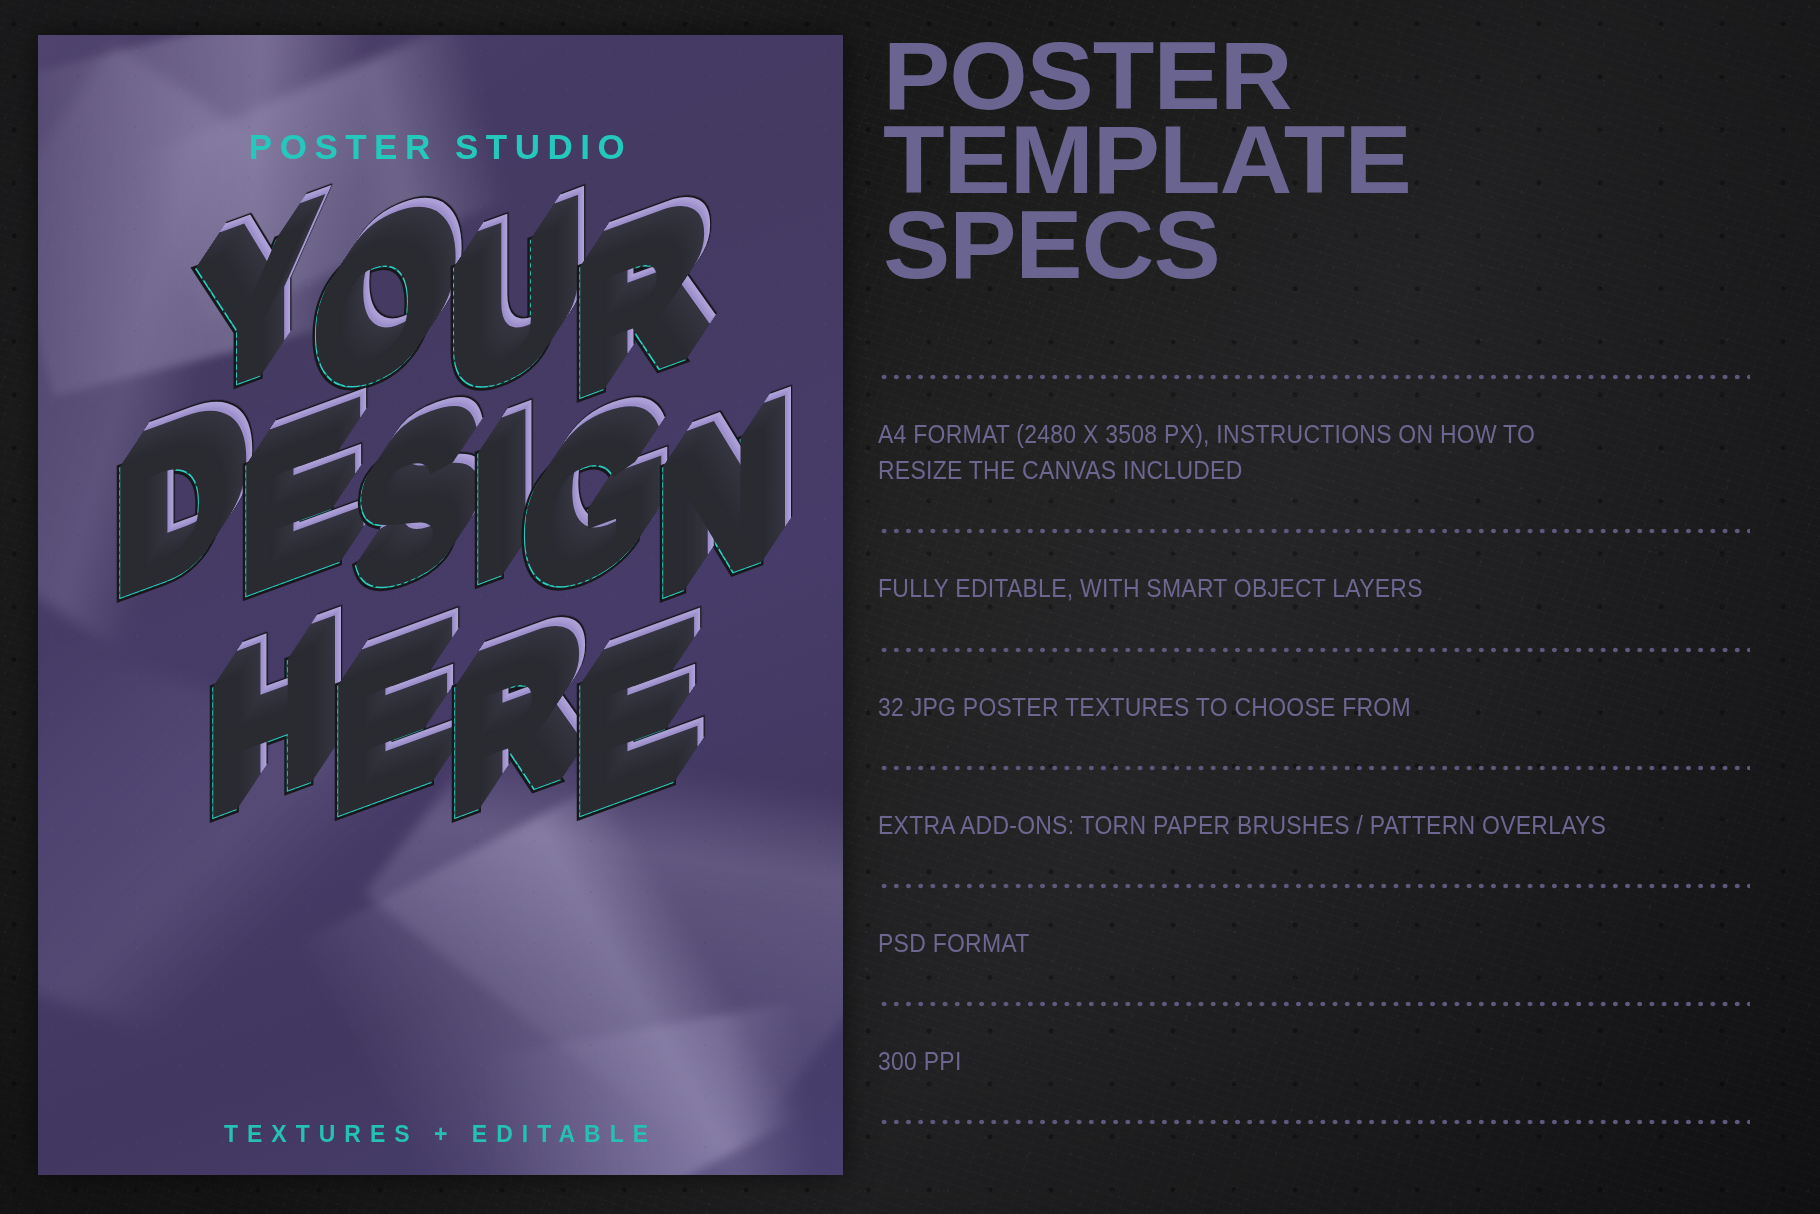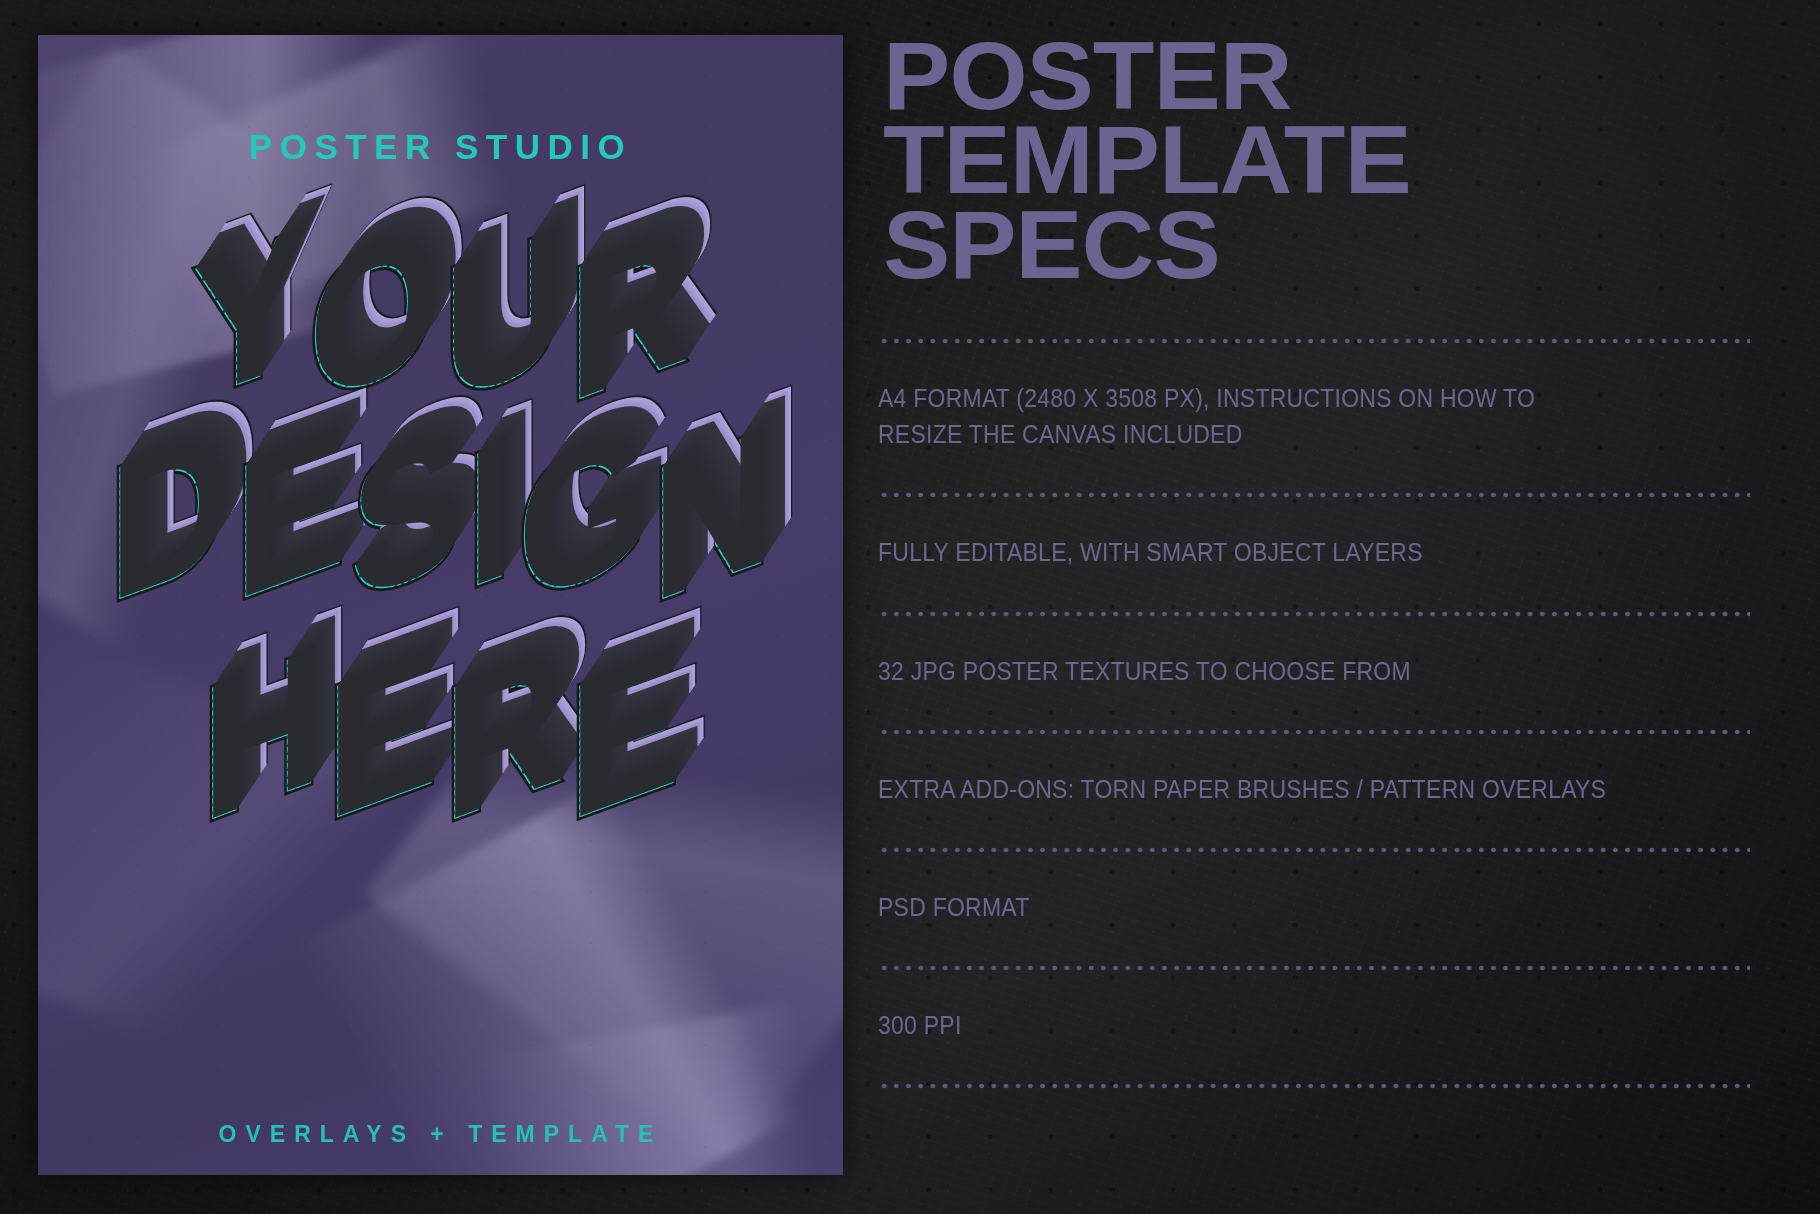--- a/index.html
+++ b/index.html
@@ -173,21 +173,21 @@
     font-weight:bold;
     font-size:97px;
     line-height:.87;
     letter-spacing:-1px;
     transform:scaleX(1.04);
     transform-origin:left center;
     padding-left:122px;
   }
   #specs-title .tl{display:block;}
   #specs-list{
-    position:absolute;left:0;top:336px;width:872px;
+    position:absolute;left:0;top:372px;width:872px;
   }
   .dotted-rule{
     height:10px;
     background-image:radial-gradient(circle, #5E5A7E 0 2.1px, transparent 2.6px);
     background-size:12.2px 10px;
     background-position:0 center;
     background-repeat:repeat-x;
   }
   .spec-item{
     color:#6C6790;
@@ -237,21 +237,21 @@
         <span class="iso-letter" data-ch="N">N</span>
       </div>
     <div class="iso-row" id="row-here">
         <span class="iso-letter" data-ch="H">H</span>
         <span class="iso-letter" data-ch="E">E</span>
         <span class="iso-letter" data-ch="R">R</span>
         <span class="iso-letter" data-ch="E">E</span>
       </div>
   </div>
 
-  <div id="poster-footer">OVERLAYS + TEMPLATE</div>
+  <div id="poster-footer">TEXTURES + EDITABLE</div>
 </div>
 
 <div id="specs">
   <div id="specs-title">
     <span class="tl">POSTER</span>
     <span class="tl">TEMPLATE</span>
     <span class="tl">SPECS</span>
   </div>
   <div id="specs-list">
       <div class="dotted-rule"></div>

